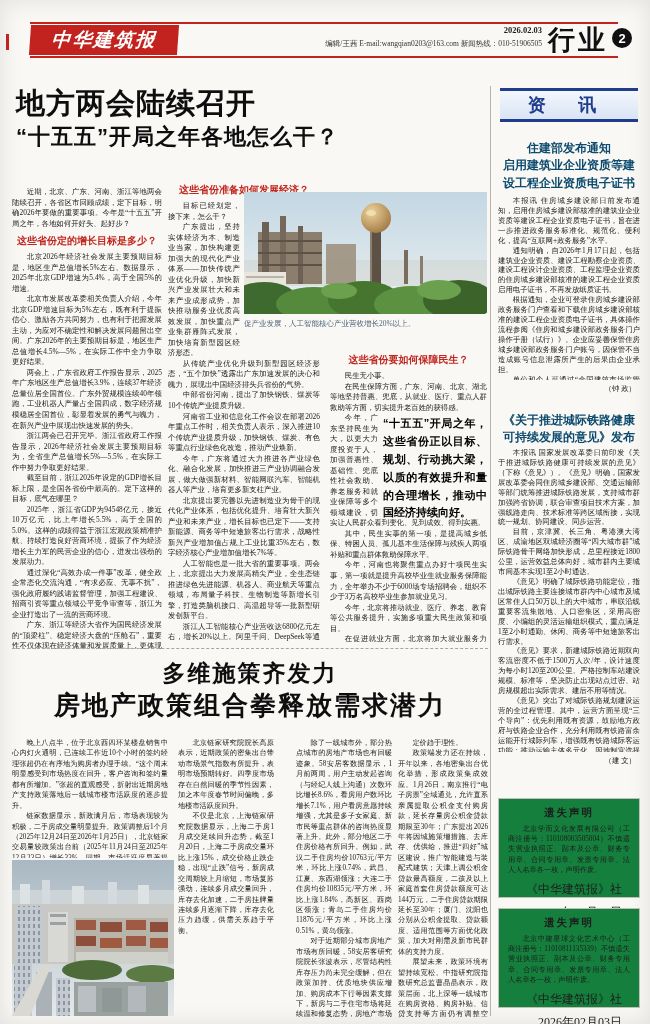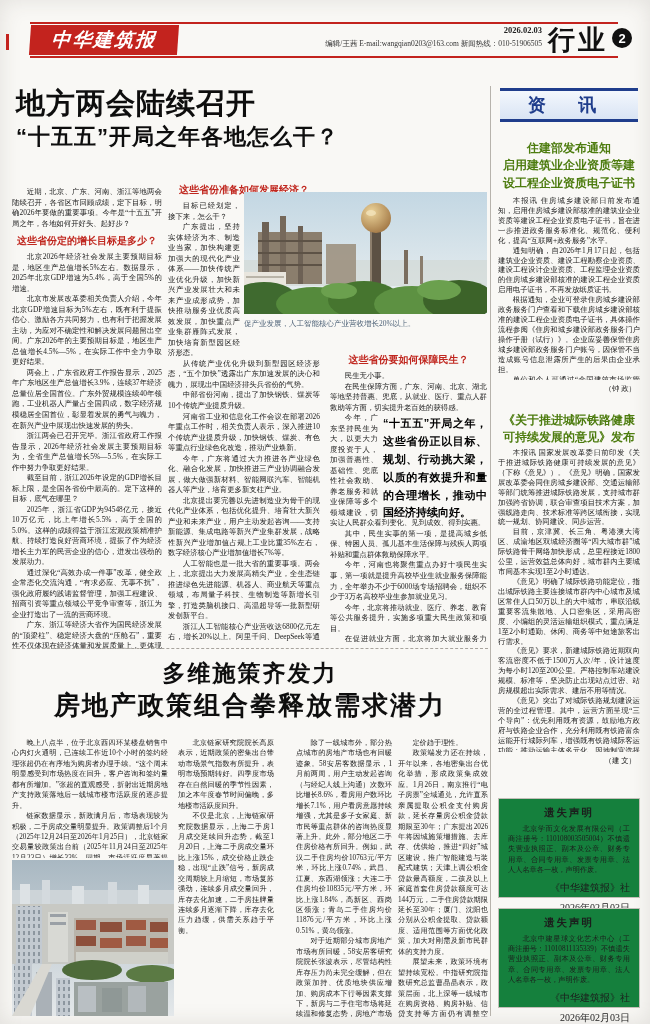--- a/index.html
+++ b/index.html
@@ -53,36 +53,36 @@
   .b-col3{left:296px;top:738px;width:96px;height:280px;}
   .b-col4{left:398px;top:738px;width:90px;height:280px;}
   
   .vrule{left:490px;top:86px;width:1px;height:930px;background:#b7b3ac;}
   .zixun-box{left:500px;top:88px;width:138px;height:34px;background:linear-gradient(#f3f7fd,#d9e4f4);
              border-top:3px solid #1f3d8c;border-bottom:3px solid #1f3d8c;
              display:flex;align-items:center;justify-content:center;
              font-family:"Liberation Serif",serif;font-weight:bold;font-size:18px;color:#1f3d8c;
              letter-spacing:14px;padding-left:0;box-sizing:border-box;}
   .side-title{left:497px;width:144px;text-align:center;font-weight:bold;font-size:12px;line-height:1.45;
-              color:#4d7c0f;white-space:pre-line;font-family:"Liberation Sans","DejaVu Sans",sans-serif;}
+              color:#0c4a6e;white-space:pre-line;font-family:"Liberation Sans","DejaVu Sans",sans-serif;}
   .t1{top:140px;}
   .t2{top:412px;}
   .side-body{left:498px;width:142px;font-size:7.4px;line-height:1.34;}
   .sb1{top:196px;height:184px;}
   .sb2{top:448px;height:304px;}
   .side-byline{left:498px;width:138px;text-align:right;font-size:7.4px;color:#1a1a1a;}
   .sbl1{top:384px;}
   .sbl2{top:756px;}
   .notice{left:498px;width:142px;height:100px;border:1px solid #c3bfb8;background:#15803d;
           box-sizing:border-box;padding:7px 9px;}
   .n1{top:798px;} .n2{top:908px;}
   .notice h4{margin:0 0 4px;text-align:center;font-size:10.5px;font-weight:bold;letter-spacing:2px;
              font-family:"Liberation Sans","DejaVu Sans",sans-serif;}
   .notice .body{font-size:7.2px;line-height:1.42;text-align:justify;text-indent:2em;margin:0;}
-  .notice .foot{margin:5px 0 0;font-size:10px;text-align:right;text-indent:0;line-height:1.5;}
+  .notice .foot{margin:5px 8px 0;font-size:12px;text-align:right;text-indent:0;line-height:1.5;}
 </style>
 </head>
 <body>
 
 <div class="page">
 
   <div class="abs red-tick"></div>
   <div class="abs rule-red" style="left:30px;top:22px;width:588px;"></div>
   <div class="abs rule-red" style="left:30px;top:56px;width:588px;"></div>
   <div class="abs logo-box">中华建筑报</div>
@@ -109,21 +109,21 @@
 
   <div class="col lead-col2">
     <h3 class="subhead">这些省份准备如何发展经济？</h3>
     <div class="photo-spacer"></div>
     <p>目标已经划定，接下来，怎么干？</p>
     <p>广东提出，坚持实体经济为本、制造业当家，加快构建更加强大的现代化产业体系——加快传统产业优化升级，加快新兴产业发展壮大和未来产业成形成势，加快推动服务业优质高效发展，加快重点产业集群雁阵式发展，加快培育新型园区经济形态。</p>
     <p>从传统产业优化升级到新型园区经济形态，“五个加快”透露出广东加速发展的决心和魄力，展现出中国经济排头兵省份的气势。</p>
     <p>中部省份河南，提出了加快钢铁、煤炭等10个传统产业提质升级。</p>
     <p>河南省工业和信息化工作会议在部署2026年重点工作时，相关负责人表示，深入推进10个传统产业提质升级，加快钢铁、煤炭、有色等重点行业绿色化改造，推动产业焕新。</p>
     <p>今年，广东将通过大力推进各产业绿色化、融合化发展，加快推进三产业协调融合发展，做大做强新材料、智能网联汽车、智能机器人等产业，培育更多新支柱产业。</p>
-    <p>北京提出要完善以先进制造业为骨干的现代化产业体系，包括优化提升、培育壮大新兴产业和未来产业，用户主动发起咨询——支持新能源、集成电路等新兴产业集群发展，战略性新兴产业增加值占规上工业比重35%左右，数字经济核心产业增加值增长7%等。</p>
+    <p>北京提出要完善以先进制造业为骨干的现代化产业体系，包括优化提升、培育壮大新兴产业和未来产业，增长目标也已定下——支持新能源、商务等中短途旅客出行需求，战略性新兴产业增加值占规上工业比重35%左右，数字经济核心产业增加值增长7%等。</p>
     <p>人工智能也是一批大省的重要事项。两会上，北京提出大力发展高精尖产业，全生态链推进绿色先进能源、机器人、商业航天等重点领域，布局量子科技、生物制造等新增长引擎，打造类脑机接口、高温超导等一批新型研发创新平台。</p>
     <p>浙江人工智能核心产业营收达6800亿元左右，增长20%以上。阿里千问、DeepSeek等通用模型性能全球领先，杭州“六小龙”等新锐科创企业火爆“出圈”，国家人工智能医疗中试基地成功落地。</p>
 
   </div>
 
   <div class="abs photo1">
     <svg width="243" height="122" viewBox="0 0 243 122" xmlns="http://www.w3.org/2000/svg">
       <defs>
         <linearGradient id="sky1" x1="0" y1="0" x2="0" y2="1">
           <stop offset="0" stop-color="#c3d7e3"></stop>

